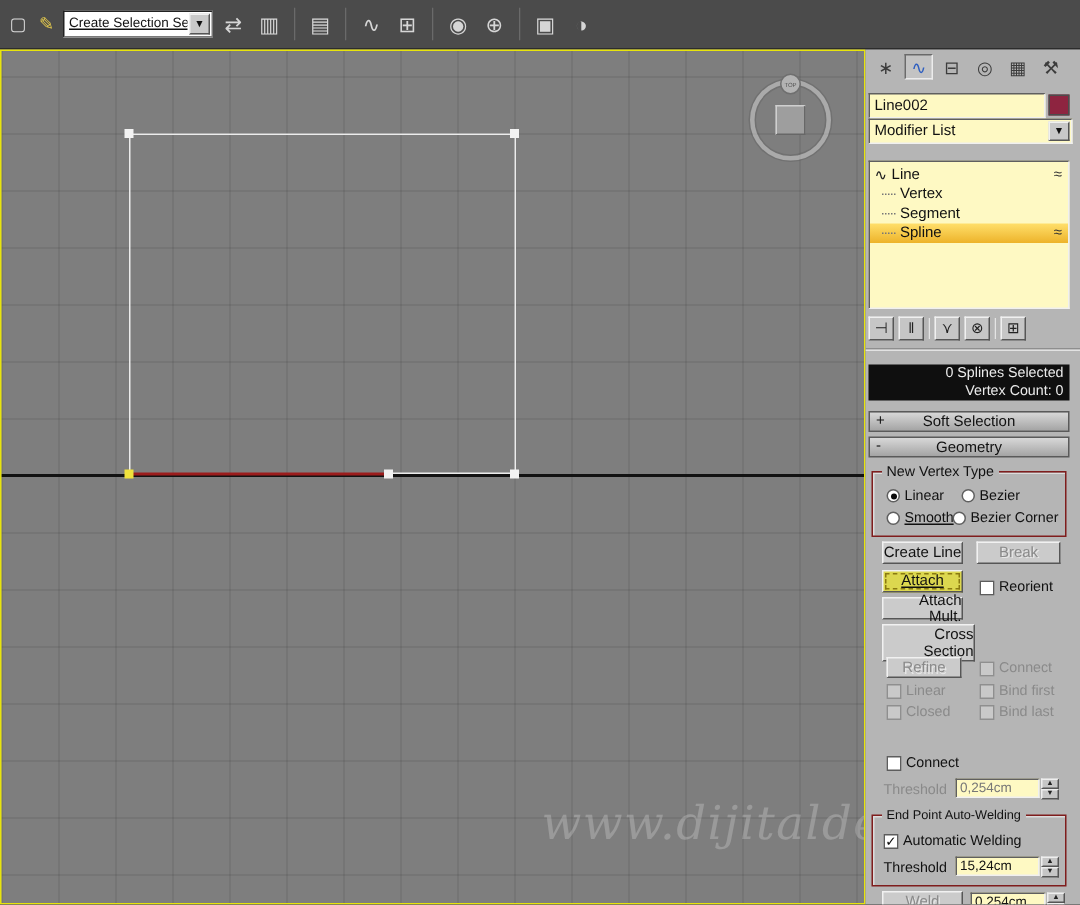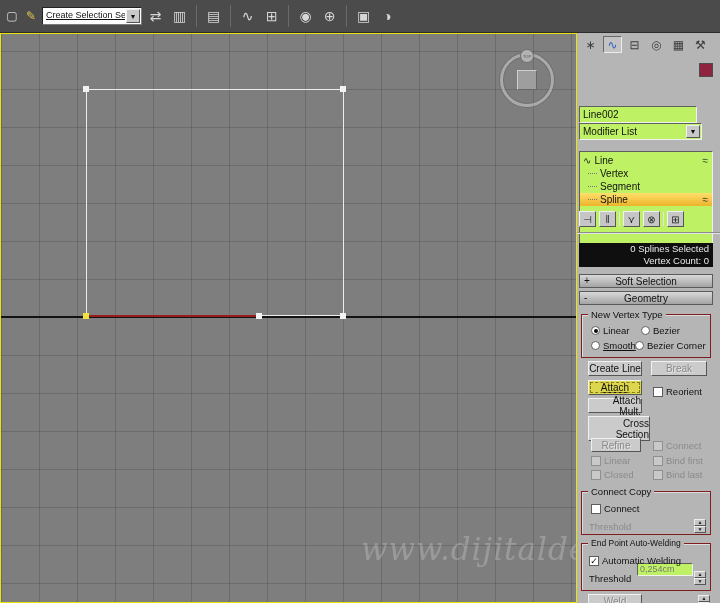--- a/index.html
+++ b/index.html
@@ -53,26 +53,26 @@
 
   
   .panel { position:absolute; left:577px; top:33px; width:143px; height:570px;
     background:#b5b5b5; overflow:hidden; font-size:10px; color:#111; }
   .tabs { position:absolute; left:4px; top:3px; display:flex; gap:3px; }
   .tab { width:19px; height:17px; display:flex; align-items:center; justify-content:center;
     font-size:12px; color:#3c3c3c; }
   .tab.active { color:#2f5fc0; background:#c3c3c3;
     border-top:1px solid #6a6a6a; border-left:1px solid #6a6a6a; border-right:1px solid #ececec; border-bottom:1px solid #ececec; }
 
-  .sunken { background:#bef264;
-    border-top:1px solid #5f5f5f; border-left:1px solid #5f5f5f; border-right:1px solid #f0f0f0; border-bottom:1px solid #f0f0f0;margin-top:44px; }
+  .sunken { background:#fef9c3;
+    border-top:1px solid #5f5f5f; border-left:1px solid #5f5f5f; border-right:1px solid #f0f0f0; border-bottom:1px solid #f0f0f0; }
   .obj-name { position:absolute; left:2px; top:29px; width:118px; height:17px; padding:2px 3px; font-size:10px; }
   .swatch { position:absolute; left:122px; top:30px; width:14px; height:14px; background:#8e2440; border:1px solid #4c4c4c; }
 
-  .modlist { position:absolute; left:2px; top:46px; width:123px; height:17px; }
+  .modlist { position:absolute; left:2px; top:46px; width:136px; height:17px; }
   .modlist-text { position:absolute; left:3px; top:2px; font-size:10px; }
   .modlist-arrow { position:absolute; right:1px; top:1px; width:14px; height:13px; background:#c8c8c8;
     border-top:1px solid #f0f0f0; border-left:1px solid #f0f0f0; border-right:1px solid #555; border-bottom:1px solid #555;
     font-size:7px; display:flex; align-items:center; justify-content:center; }
 
   .stack { position:absolute; left:2px; top:74px; width:134px; height:99px; padding-top:2px; }
   .srow { height:13px; display:flex; align-items:center; padding-left:3px; font-size:10px; }
   .srow .obj-ico { font-size:10px; color:#222; margin-right:3px; }
   .srow-label { white-space:nowrap; }
   .row-right { margin-left:auto; margin-right:4px; font-size:10px; color:#333; }
@@ -281,23 +281,20 @@
     </label>
     <label class="cb disabled" style="left:14px; top:436px;">
       <span class="box"></span>
       <span>Closed</span>
     </label>
     <label class="cb disabled" style="left:76px; top:436px;">
       <span class="box"></span>
       <span>Bind last</span>
     </label>
 
-    <div class="group" style="left:4px; top:458px; width:130px; height:44px;">
-      <span class="legend">Connect Copy</span>
-    </div>
     <label class="cb" style="left:14px; top:470px;">
       <span class="box"></span>
       <span>Connect</span>
     </label>
     <span class="flabel disabled" style="left:12px; top:488px;">Threshold</span>
     <div class="spinfield sunken dim" style="left:60px; top:486px; width:56px;">0,254cm</div>
     <div class="spin" style="left:117px; top:486px;">
       <span>▲</span>
       <span>▼</span>
     </div>

